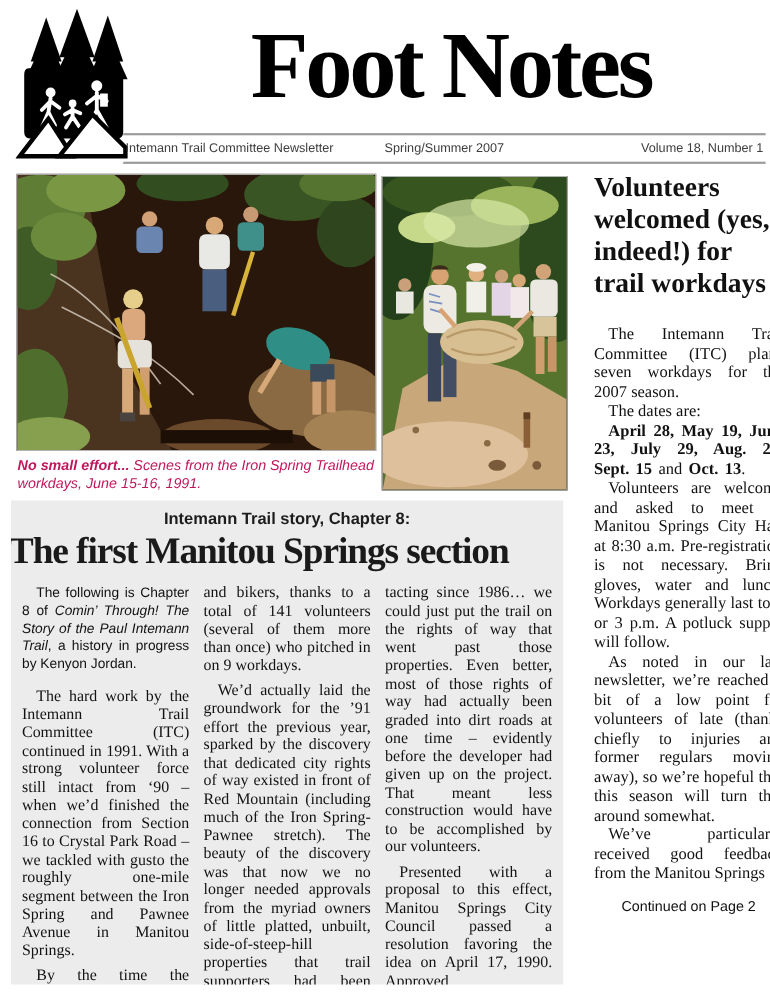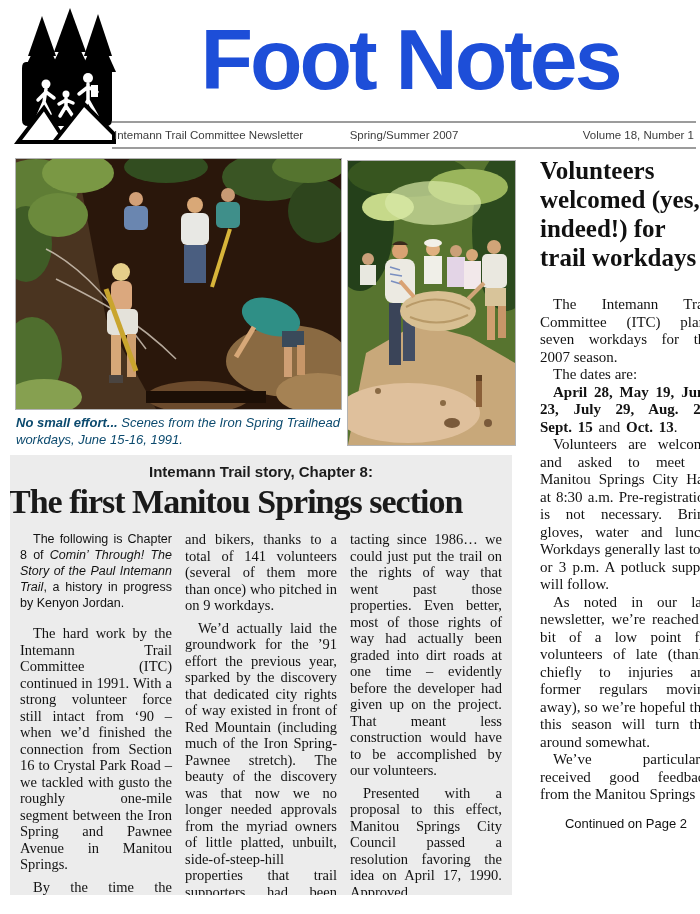--- a/index.html
+++ b/index.html
@@ -3,37 +3,37 @@
 <meta charset="utf-8">
 <style>
   html,body{margin:0;padding:0;background:#ffffff;}
   body{width:700px;height:914px;position:relative;overflow:hidden;
        font-family:"Liberation Sans",sans-serif;color:#121212;}
 
   
   .logo{position:absolute;left:14px;top:8px;width:106px;height:142px;}
   .title-wrap{position:absolute;left:126px;top:2px;width:568px;height:114px;
               display:flex;align-items:center;justify-content:center;}
-  .title{font-family:Liberation Sans, sans-serif;font-weight:700;font-size:86px;
-         letter-spacing:-3px;color:#1d4ed8;white-space:nowrap;}
+  .title{font-family:Liberation Serif, serif;font-weight:700;font-size:86px;
+         letter-spacing:-3px;color:#000000;white-space:nowrap;}
   .mast-bar{position:absolute;left:112px;top:121px;width:580px;
             border-top:2px solid #9c9c9c;border-bottom:2px solid #9c9c9c;
             padding:6px 2px;display:flex;align-items:center;
             font-size:11.5px;color:#3d3d3d;}
   .mast-bar .l{flex:1;text-align:left;}
   .mast-bar .c{flex:1;text-align:center;}
   .mast-bar .r{flex:1;text-align:right;}
 
   
   .photo{position:absolute;border:1px solid #b3b3b3;background:#3a2a1a;}
   .photo-left{left:15px;top:158px;width:325px;height:250px;}
   .photo-right{left:347px;top:160px;width:167px;height:284px;}
   .photo svg{display:block;width:100%;height:100%;}
   .caption{position:absolute;left:16px;top:414px;width:330px;
-           font-size:13px;font-style:italic;line-height:17px;color:#0c4a6e;}
+           font-size:13px;font-style:italic;line-height:17px;color:#be185d;}
   .caption .lead{font-weight:bold;}
 
   
   .sidebar{position:absolute;left:522px;top:156px;width:172px;margin-left:18px;}
   .sb-heading{font-family:"Liberation Serif",serif;font-weight:bold;
               font-size:25px;line-height:29px;color:#111;margin:0 0 24px 0;}
   .sb-body p{font-family:"Liberation Serif",serif;font-size:15px;
              line-height:17.5px;text-align:justify;margin:0;}
   .ind{text-indent:13px;}
   .dates{font-weight:bold;word-spacing:2px;}

